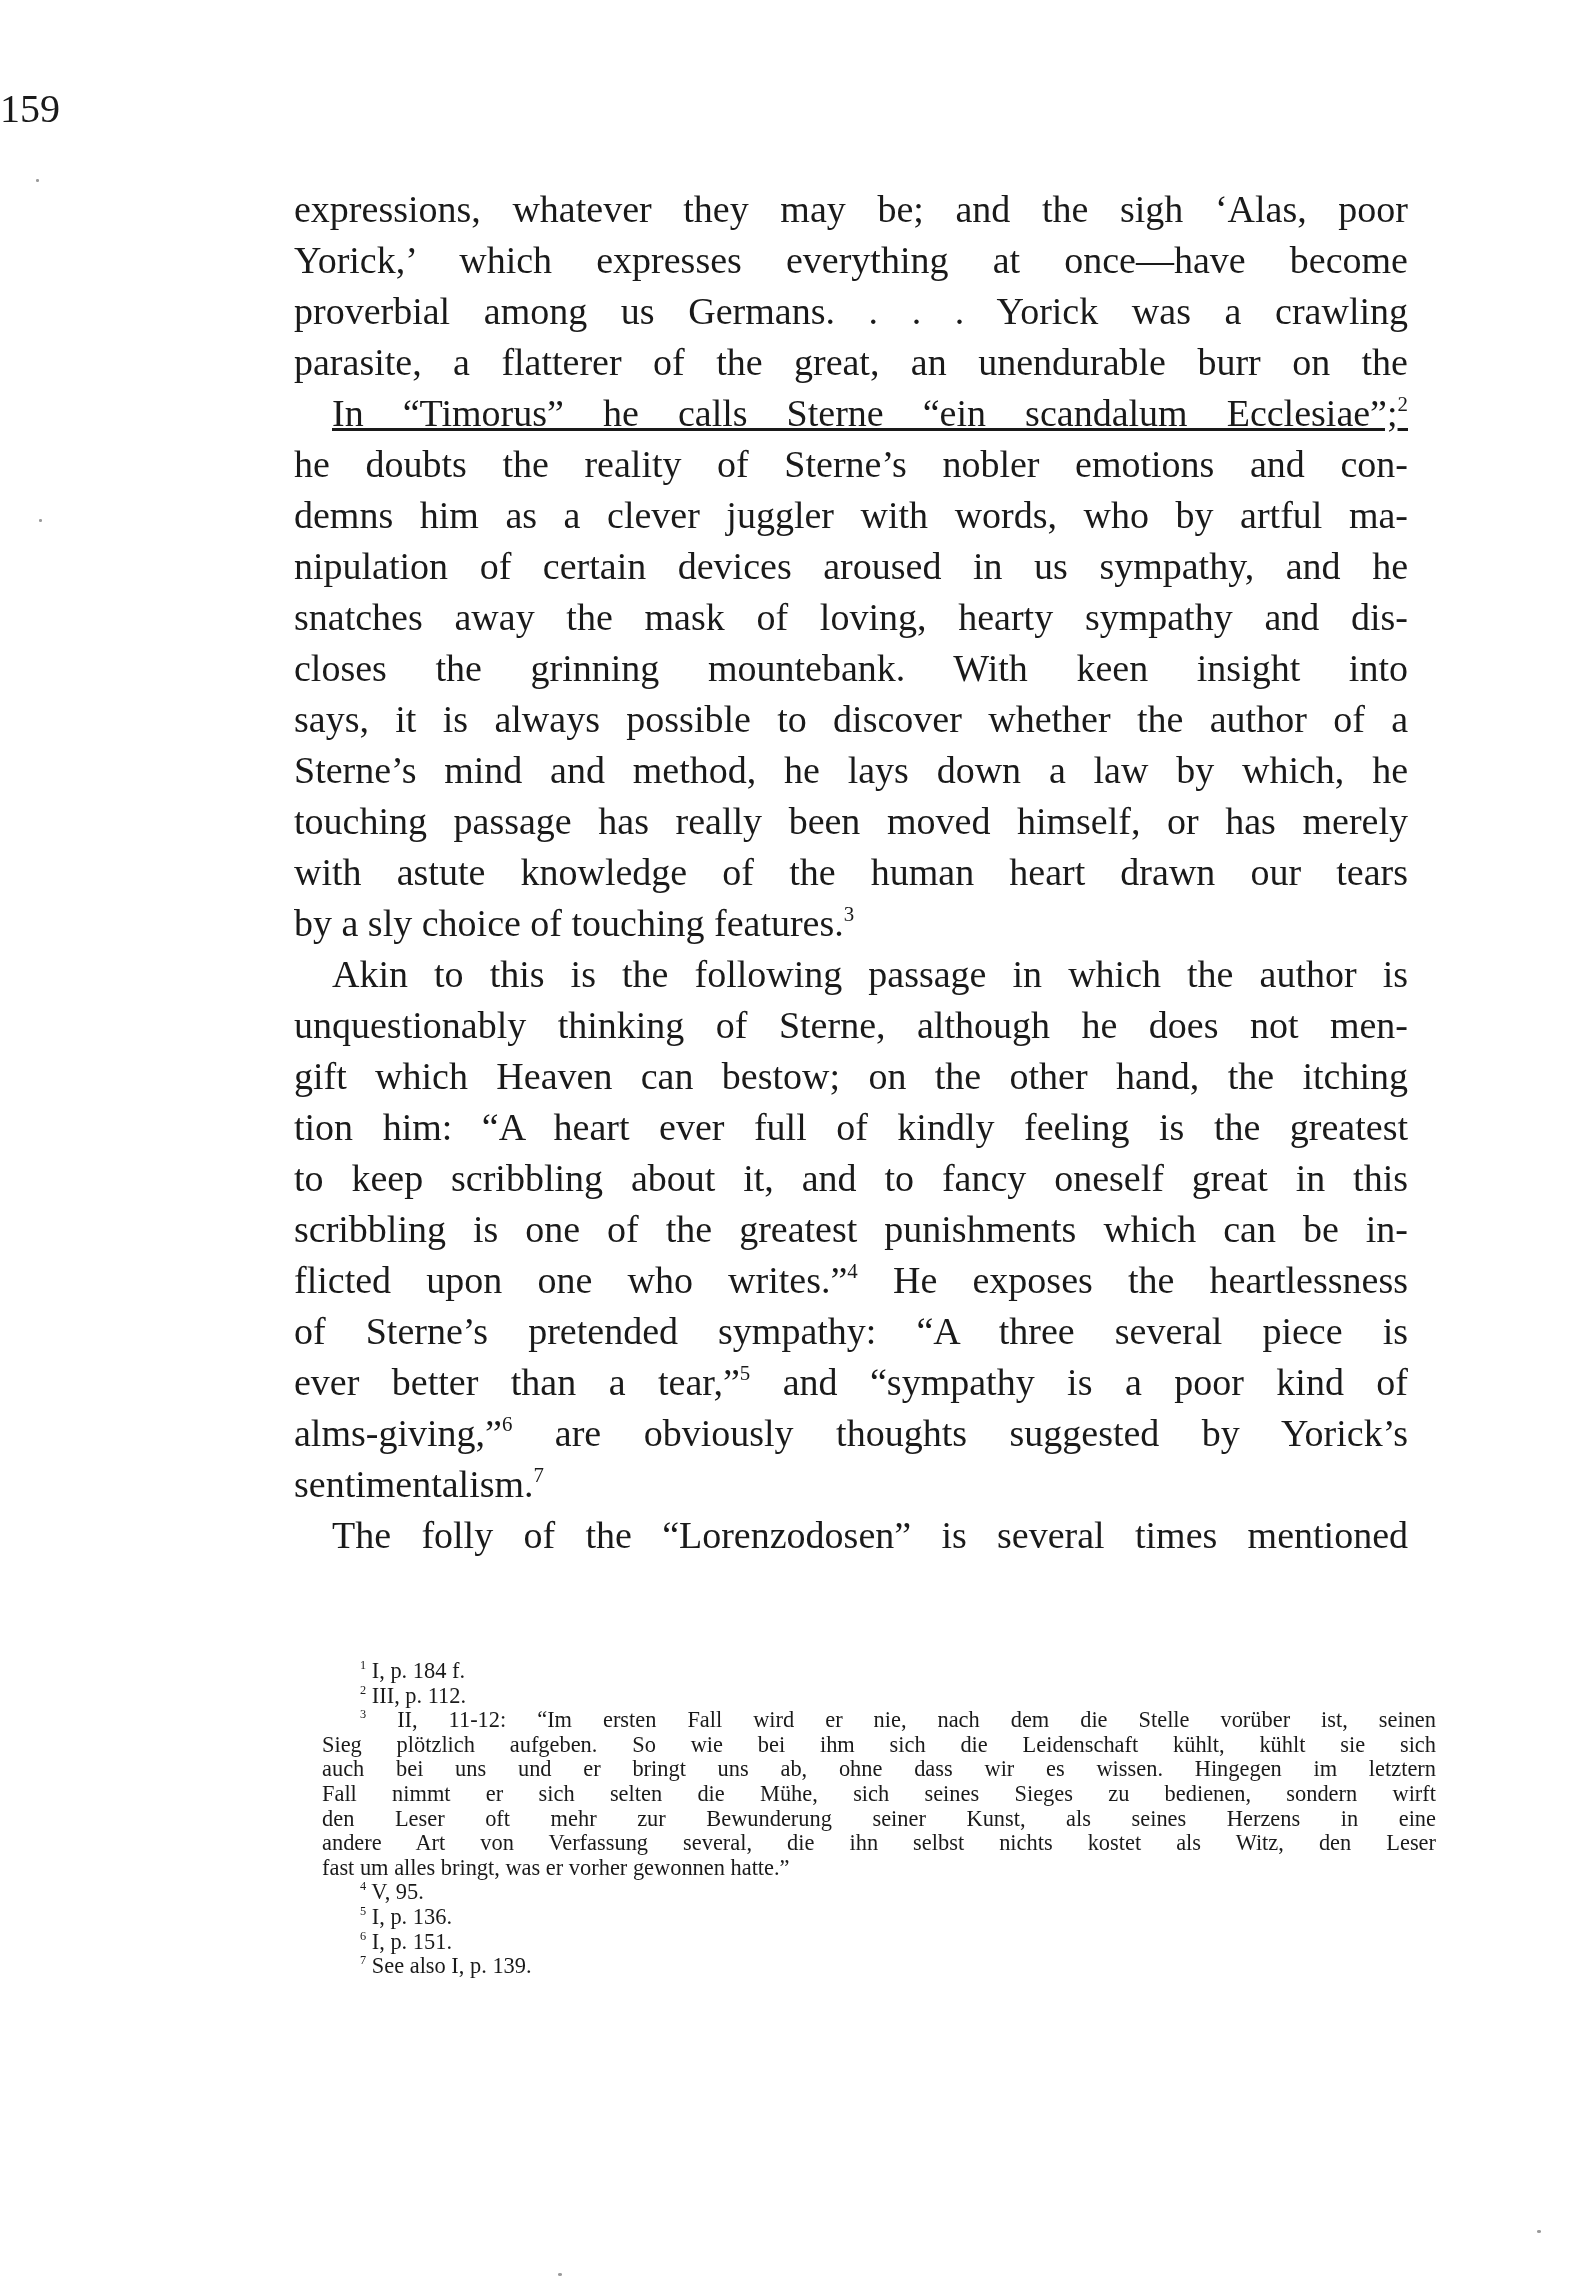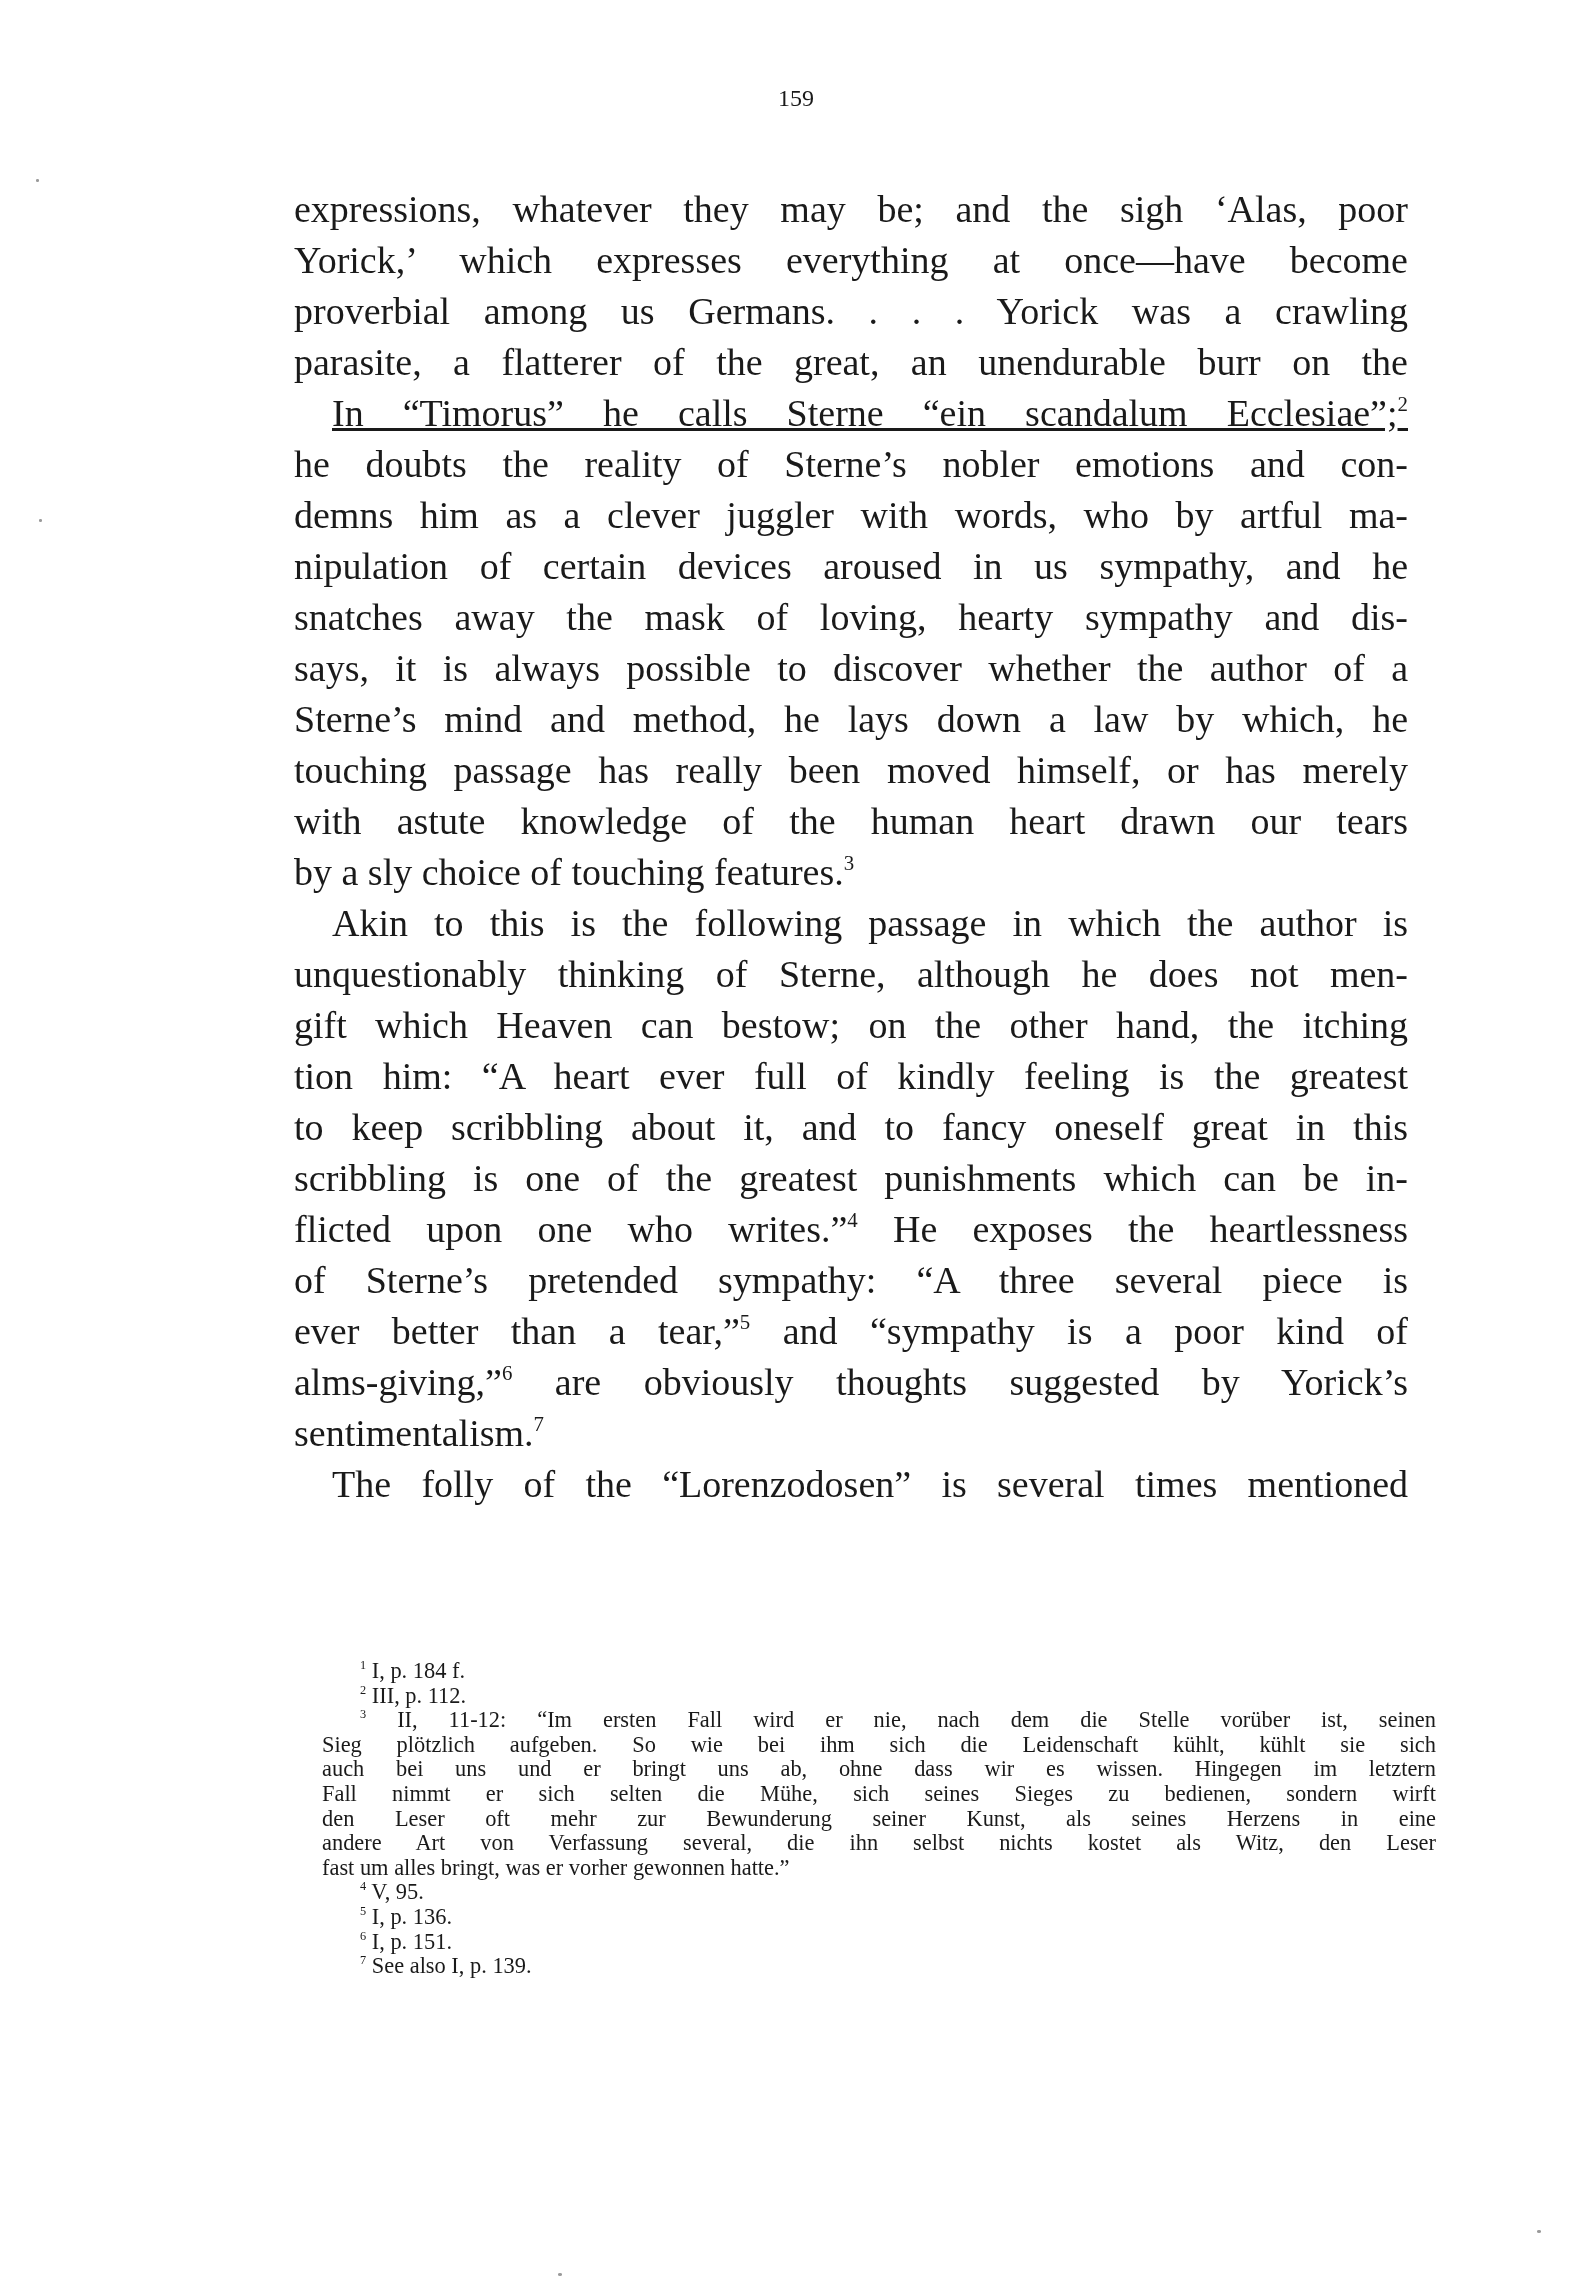--- a/index.html
+++ b/index.html
@@ -1,17 +1,17 @@
 <!DOCTYPE html>
 <html style="font-size:14.3px"><head>
   <meta charset="utf-8">
   <style>
     html, body { margin: 0; padding: 0; background: #ffffff; }
     body { width: 1592px; height: 2294px; position: relative; overflow: hidden; color: #1a1a1a; font-family: "Liberation Serif", "DejaVu Serif", serif; }
-    .page-number { position: absolute; top: 85px; left: 0; width: 1592px; text-align: center; font-size: 24px; }
+    .page-number { position: absolute; top: 85px; left: 0; width: 1592px; font-size: 40px; }
     .body-text { position: absolute; top: 184px; left: 294px; width: 1114px; font-size: 38px; }
     .line { height: 51px; line-height: 51px; white-space: nowrap; text-align: justify; text-align-last: justify; overflow: visible; }
     .line.last { text-align-last: left; }
     .line.indent { padding-left: 3.6px; text-decoration: underline; }
     .footnotes { position: absolute; top: 1659px; left: 294px; width: 1114px; font-size: 22.4px; margin-left: 28px; }
     .fn-line { height: 24.6px; line-height: 24.6px; white-space: nowrap; text-align: justify; text-align-last: justify; }
     .fn-line.last { text-align-last: left; }
     sup { font-size: 0.55em; vertical-align: 0.7em; line-height: 0; }
     .speck { position: absolute; background: #9a9a9a; border-radius: 50%; }
   </style>
@@ -25,20 +25,21 @@
   <div class="line"><span>expressions, whatever they may be; and the sigh ‘Alas, poor</span></div>
   <div class="line"><span>Yorick,’ which expresses everything at once—have become</span></div>
   <div class="line"><span>proverbial among us Germans. . . . Yorick was a crawling</span></div>
   <div class="line"><span>parasite, a flatterer of the great, an unendurable burr on the</span></div>
 
   <div class="line indent" style="padding-left:38px"><span>In “Timorus” he calls Sterne “ein scandalum Ecclesiae”;</span><sup>2</sup></div>
   <div class="line"><span>he doubts the reality of Sterne’s nobler emotions and con-</span></div>
   <div class="line"><span>demns him as a clever juggler with words, who by artful ma-</span></div>
   <div class="line"><span>nipulation of certain devices aroused in us sympathy, and he</span></div>
   <div class="line"><span>snatches away the mask of loving, hearty sympathy and dis-</span></div>
+  <div class="line"><span>closes the grinning mountebank. With keen insight into</span></div>
   <div class="line"><span>says, it is always possible to discover whether the author of a</span></div>
   <div class="line"><span>Sterne’s mind and method, he lays down a law by which, he</span></div>
   <div class="line"><span>touching passage has really been moved himself, or has merely</span></div>
   <div class="line"><span>with astute knowledge of the human heart drawn our tears</span></div>
   <div class="line last"><span>by a sly choice of touching features.</span><sup>3</sup></div>
 
   <div class="line" style="padding-left:38px"><span>Akin to this is the following passage in which the author is</span></div>
   <div class="line"><span>unquestionably thinking of Sterne, although he does not men-</span></div>
   <div class="line"><span>gift which Heaven can bestow; on the other hand, the itching</span></div>
   <div class="line"><span>tion him: “A heart ever full of kindly feeling is the greatest</span></div>

